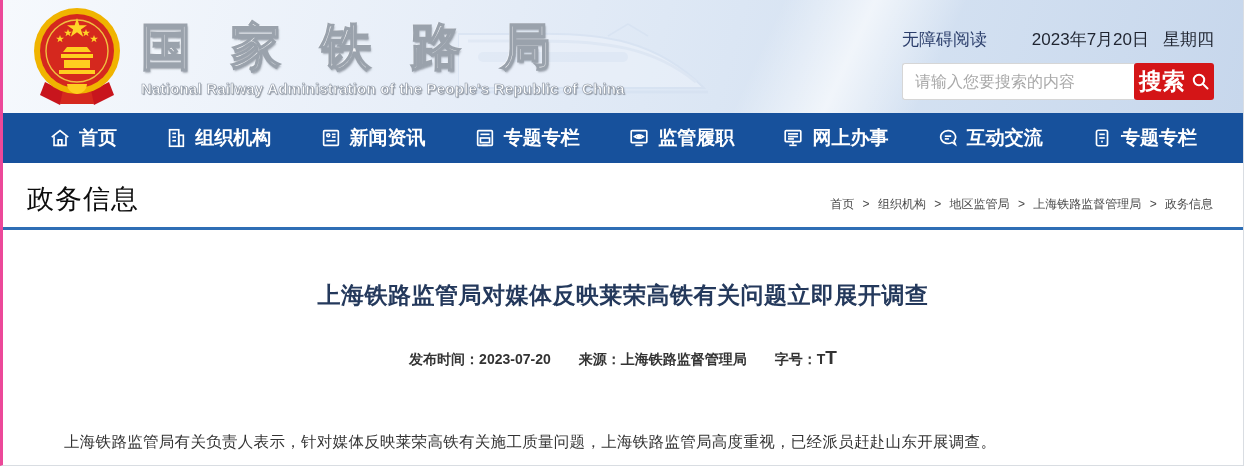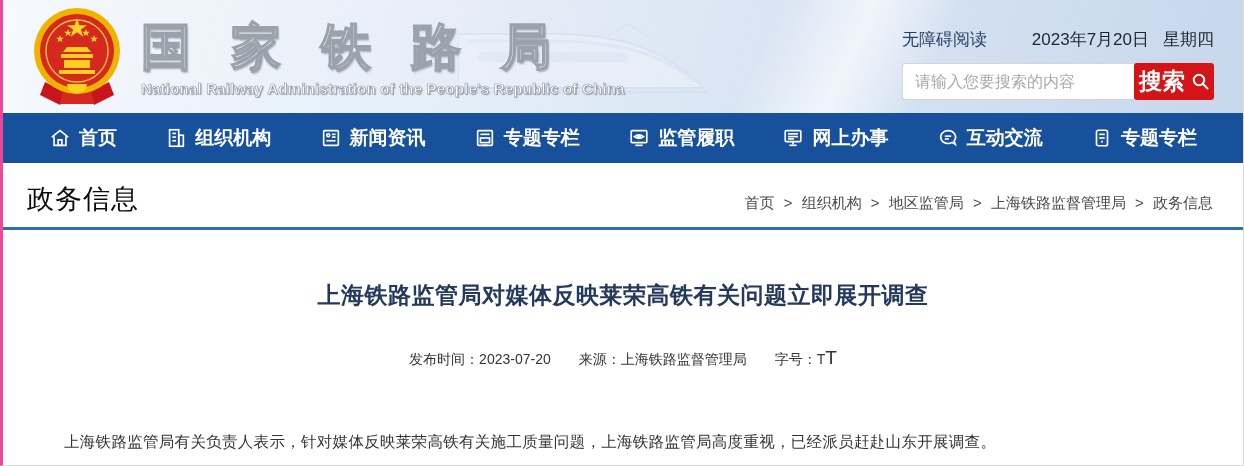--- a/index.html
+++ b/index.html
@@ -68,36 +68,36 @@
     font-weight:bold; cursor:pointer; white-space:nowrap; text-decoration:none;
   }
   .nav-item svg { display:block; }
 
   
   .section-head {
     display:flex; justify-content:space-between; align-items:flex-end;
     padding:18px 30px 10px 24px;
   }
   .section-title { font-size:27px; font-weight:500; color:#0c0c0c; letter-spacing:1px; }
-  .breadcrumb { font-size:15px; color:#4a4a4a; padding-bottom:4px; white-space:nowrap; }
+  .breadcrumb { font-size:12px; color:#4a4a4a; padding-bottom:4px; white-space:nowrap; }
   .breadcrumb .crumb { cursor:pointer; }
   .breadcrumb .sep { margin:0 5px; color:#4a4a4a; }
   .section-divider { height:3px; background:#2e6eb5; width:100%; }
 
   
   .article { padding:0 30px; }
   .article-title {
     margin-top:50px; text-align:center; font-size:23px; font-weight:bold;
     color:#24395c; letter-spacing:.5px;
   }
   .article-meta {
     margin-top:36px; text-align:center; font-size:14px; color:#333333;
     display:flex; justify-content:center; align-items:baseline;
   }
-  .meta-item { margin:0 14px; }
+  .meta-item { margin:0 14px;font-weight:bold; }
   .font-size-ctrl { display:inline-flex; align-items:baseline; }
   .font-small { font-size:14px; color:#333; cursor:pointer; }
   .font-large { font-size:19px; color:#333; cursor:pointer; }
   .article-body {
     margin-top:58px; font-size:15.5px; color:#333333; line-height:1.9;
     text-indent:2em; letter-spacing:.3px;
   }
 </style>
 </head>
 <body>

